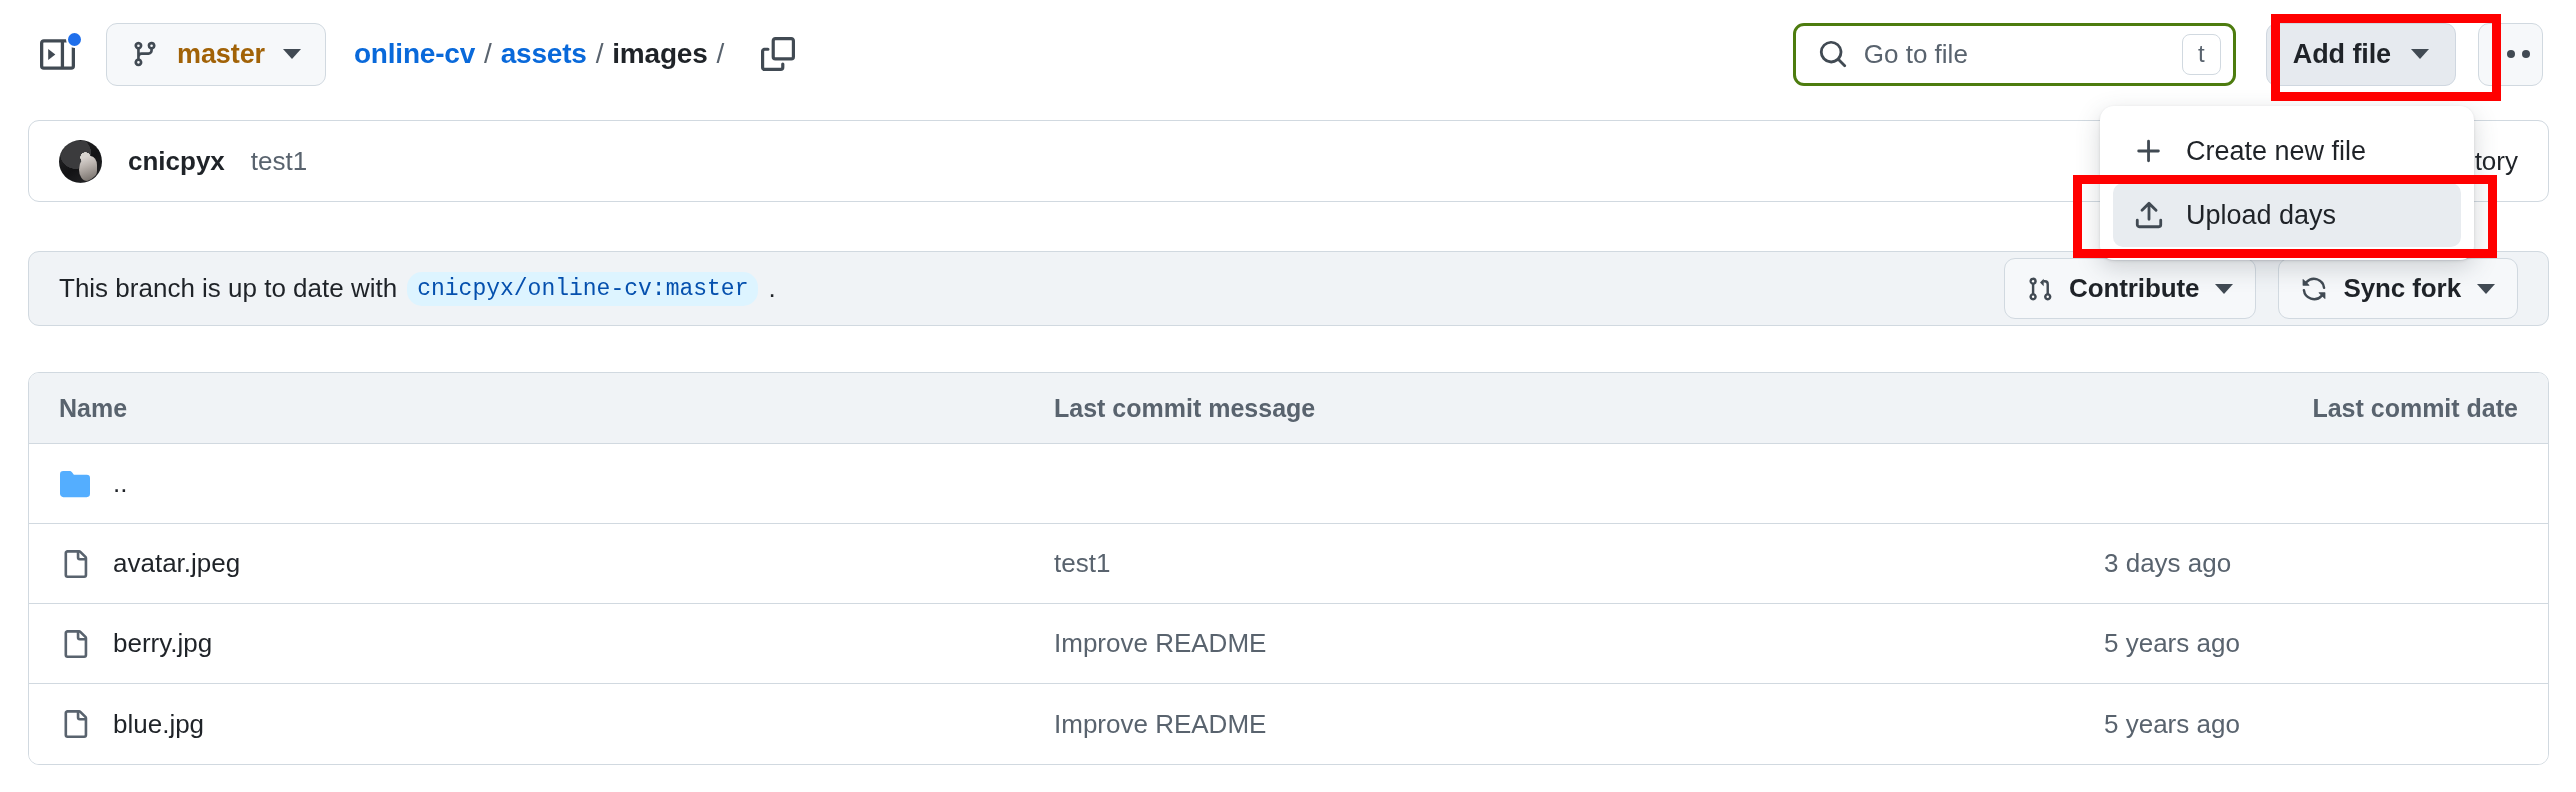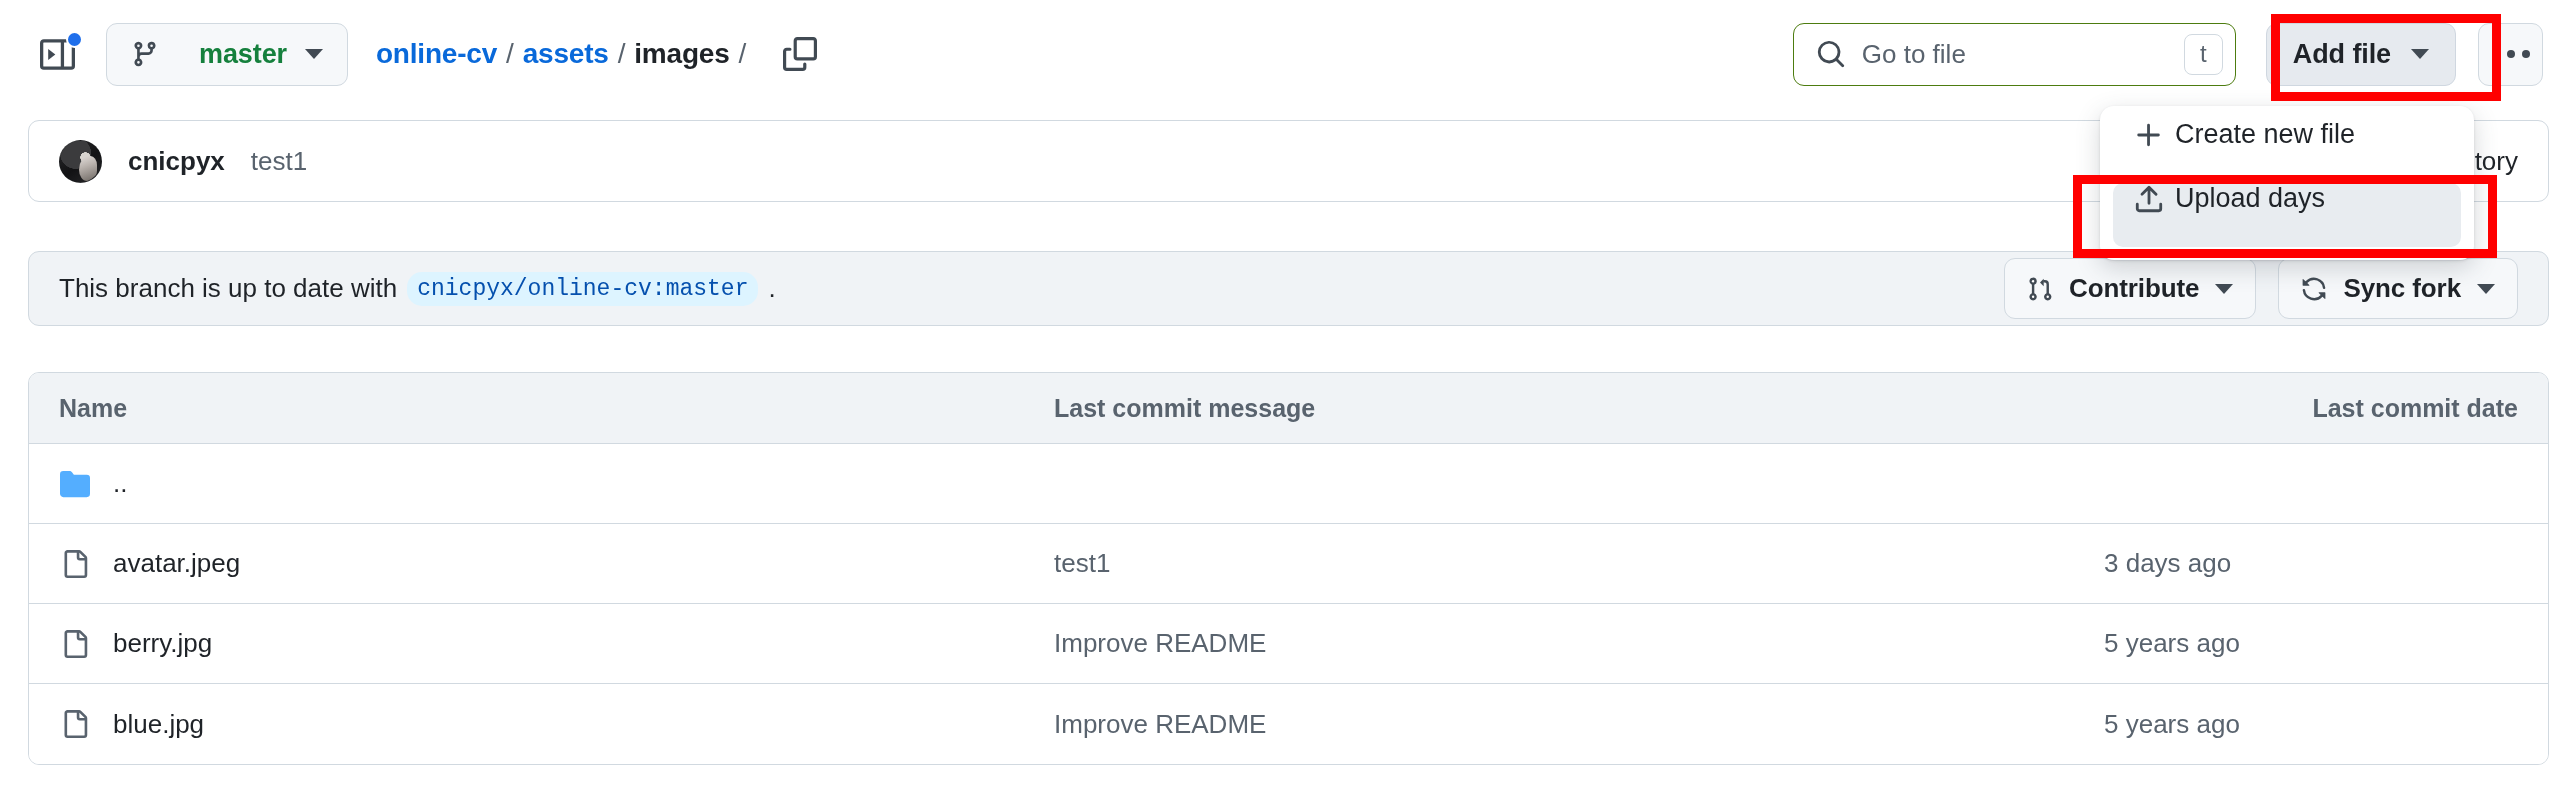--- a/index.html
+++ b/index.html
@@ -45,23 +45,22 @@
     padding: 0 24px;
     background: #f6f8fa;
     border: 1px solid #d1d9e0;
     border-radius: 11px;
     cursor: pointer;
     flex: 0 0 auto;
   }
   .branch-btn .label {
     font-size: 27px;
     font-weight: 600;
-    color: #15803d;
+    color: #a16207;
     letter-spacing: -0.1px;
-    margin-left: 22px;
   }
 
   .caret {
     width: 0; height: 0;
     border-left: 9px solid transparent;
     border-right: 9px solid transparent;
     border-top: 10px solid #414a53;
   }
 
   .breadcrumb {
@@ -100,21 +99,21 @@
     display: flex;
     align-items: center;
     gap: 0;
     flex: 0 0 auto;
   }
 
   .search-box {
     width: 443px;
     height: 63px;
     display: flex; align-items: center;
-    border: 1px solid #4d7c0f;
+    border: 3px solid #4d7c0f;
     border-radius: 11px;
     padding: 0 12px 0 22px;
     background: #ffffff;
     cursor: text;
   }
   .search-box .ph {
     margin-left: 16px;
     font-size: 26px;
     color: #59636e;
     flex: 1;
@@ -338,22 +337,22 @@
     left: 2100px; top: 106px;
     width: 374px;
     background: #ffffff;
     border-radius: 14px;
     box-shadow: 0 1px 3px rgba(31,35,40,0.12), 0 8px 24px rgba(66,74,83,0.22), 0 1px 0 rgba(31,35,40,0.04);
     padding: 13px 13px;
     z-index: 40;
   }
   .menu-item {
     display: flex;
-    align-items: flex-start;
-    gap: 10px;
+    align-items: center;
+    gap: 21px;
     height: 64px;
     padding: 0 20px;
     border-radius: 10px;
     cursor: pointer;
   }
   .menu-item.active { background: #e8ecf0; }
   .menu-item .label {
     font-size: 27px;
     color: #1f2328;
   }

